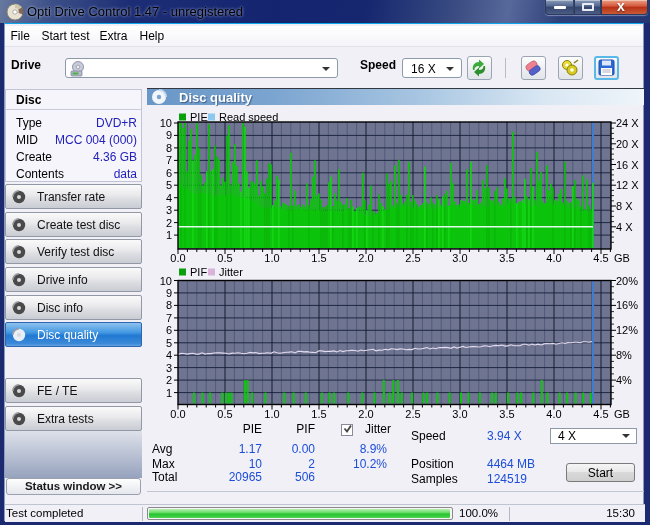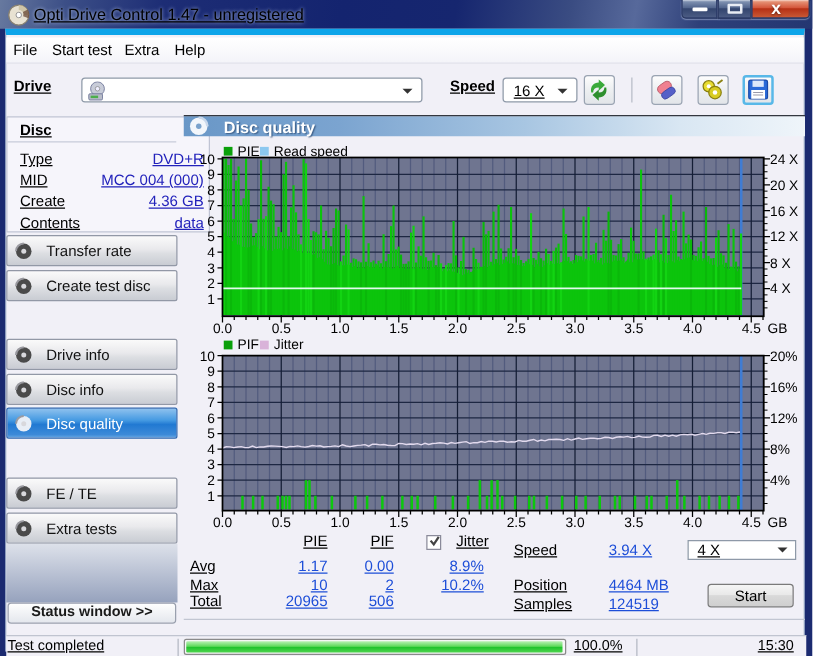--- a/index.html
+++ b/index.html
@@ -1,38 +1,38 @@
 <!DOCTYPE html>
 <html><head><meta charset="utf-8"><style>
 * { margin:0; padding:0; box-sizing:border-box; }
 html,body { width:650px; height:525px; overflow:hidden;
   font-family:"Liberation Sans", sans-serif; }
 #win { position:relative; width:650px; height:525px; background:#1b2a70; }
 #titlebar { position:absolute; left:0; top:0; width:650px; height:23px;
   background:linear-gradient(100deg,#67799f 0%,#3c4f87 8%,#1d2d75 20%,#14246f 42%,#16266f 56%,#3a4c82 70%,#57699b 78%,#2e4079 86%,#243672 100%); }
 #client { position:absolute; left:4px; top:23px; width:640px; height:498px;
   background:#f1f0f7; border-left:1px solid #8b9bbd; border-right:1px solid #8b9bbd;
-  border-top:5px solid #0ea5e9; }
-.t { position:absolute; white-space:nowrap;text-decoration:underline; }
+  border-top:1px solid #0ea5e9; }
+.t { position:absolute; white-space:nowrap; }
 #title { left:27px; top:4px; font-size:13px; color:#000; text-shadow:0 0 3px rgba(205,220,250,.9); }
 #wbtns { position:absolute; right:2px; top:0; height:15px; display:flex; }
 .wb { height:15px; border:1px solid #2c3a60; border-top:none; background:linear-gradient(#8a9cba,#51648c 45%,#33456e 50%,#4c5c84); box-shadow:inset 0 1px 0 rgba(255,255,255,.4), 0 1px 1px rgba(230,240,255,.4); position:relative; }
 .wb.min { width:29px; border-radius:0 0 0 4px; }
 .wb.max { width:27px; }
 .wb.cls { width:47px; border-radius:0 0 4px 0; background:linear-gradient(#eaa184,#d4553a 45%,#b53015 50%,#ca5a36); }
 #menubar { position:absolute; left:0; top:2px; width:100%; height:21px;
   background:linear-gradient(#ffffff,#f4f4f9); border-bottom:1px solid #e2e2ec;
   font-size:12px; color:#000; }
 #menubar span { position:absolute; top:3px; }
 #toolbar { position:absolute; left:0; top:24px; width:100%; height:38px; font-size:12px; }
 .combo { position:absolute; background:#fff; border:1px solid #8e99a8; border-radius:3px; }
 .arrow { position:absolute; width:0; height:0; border-left:4px solid transparent; border-right:4px solid transparent; border-top:4px solid #333; }
 .tbtn { position:absolute; width:25px; height:24px; border:1px solid #9aa4b2; border-radius:3px;
   background:linear-gradient(#fdfdfd,#eef0f2 45%,#e2e5e9); }
-#disc-panel { position:absolute; left:0px; top:65px; width:163px; height:93px;
+#disc-panel { position:absolute; left:0px; top:65px; width:137px; height:93px;
   background:#f6f5fb; border:1px solid #c0c4d4; font-size:12px; }
 #disc-panel .v { color:#2222bb; }
 .sbtn { position:absolute; left:0px; width:137px; height:25px; border:1px solid #9298a6; border-radius:2px;
   background:linear-gradient(#fafafa,#e9e9ec 45%,#dcdee2 60%,#c9ccd3); font-size:12px; color:#111; }
 .sbtn span { position:absolute; left:31px; top:5px; }
 .sbtn.sel { border:1px solid #2c66b0; background:linear-gradient(#8ec1ee,#459ae2 40%,#2179d2 55%,#3d8ad8 90%,#63a5e2); color:#fff; }
 #sidegrad { position:absolute; left:0; top:407px; width:137px; height:47px;
   background:linear-gradient(#dde1ea,#96a2bd); }
 #statwin { position:absolute; left:1px; top:454px; width:135px; height:17px; border:1px solid #9aa0ae; border-radius:3px;
   background:linear-gradient(#fefefe,#e4e7ed); font-size:11.5px; font-weight:bold; color:#1a1a1a; text-align:center; padding-top:1px; }
@@ -155,20 +155,28 @@
         </svg>
         <span>Transfer rate</span>
       </div>
       <div class="sbtn" style="top:188px">
         <svg width="20" height="20" style="position:absolute;left:3px;top:2px">
           <circle cx="10" cy="10" r="6.2" fill="#4a4a4a"></circle>
           <circle cx="10" cy="10" r="2" fill="#d8d8dc"></circle>
           <path d="M 3.8 10 A 6.2 6.2 0 0 1 10 3.8" fill="none" stroke="#9a9aa0" stroke-width="1.6"></path>
         </svg>
         <span>Create test disc</span>
+      </div>
+      <div class="sbtn" style="top:215px">
+        <svg width="20" height="20" style="position:absolute;left:3px;top:2px">
+          <circle cx="10" cy="10" r="6.2" fill="#4a4a4a"></circle>
+          <circle cx="10" cy="10" r="2" fill="#d8d8dc"></circle>
+          <path d="M 3.8 10 A 6.2 6.2 0 0 1 10 3.8" fill="none" stroke="#9a9aa0" stroke-width="1.6"></path>
+        </svg>
+        <span>Verify test disc</span>
       </div>
       <div class="sbtn" style="top:243px">
         <svg width="20" height="20" style="position:absolute;left:3px;top:2px">
           <circle cx="10" cy="10" r="6.2" fill="#4a4a4a"></circle>
           <circle cx="10" cy="10" r="2" fill="#d8d8dc"></circle>
           <path d="M 3.8 10 A 6.2 6.2 0 0 1 10 3.8" fill="none" stroke="#9a9aa0" stroke-width="1.6"></path>
         </svg>
         <span>Drive info</span>
       </div>
       <div class="sbtn" style="top:271px">

